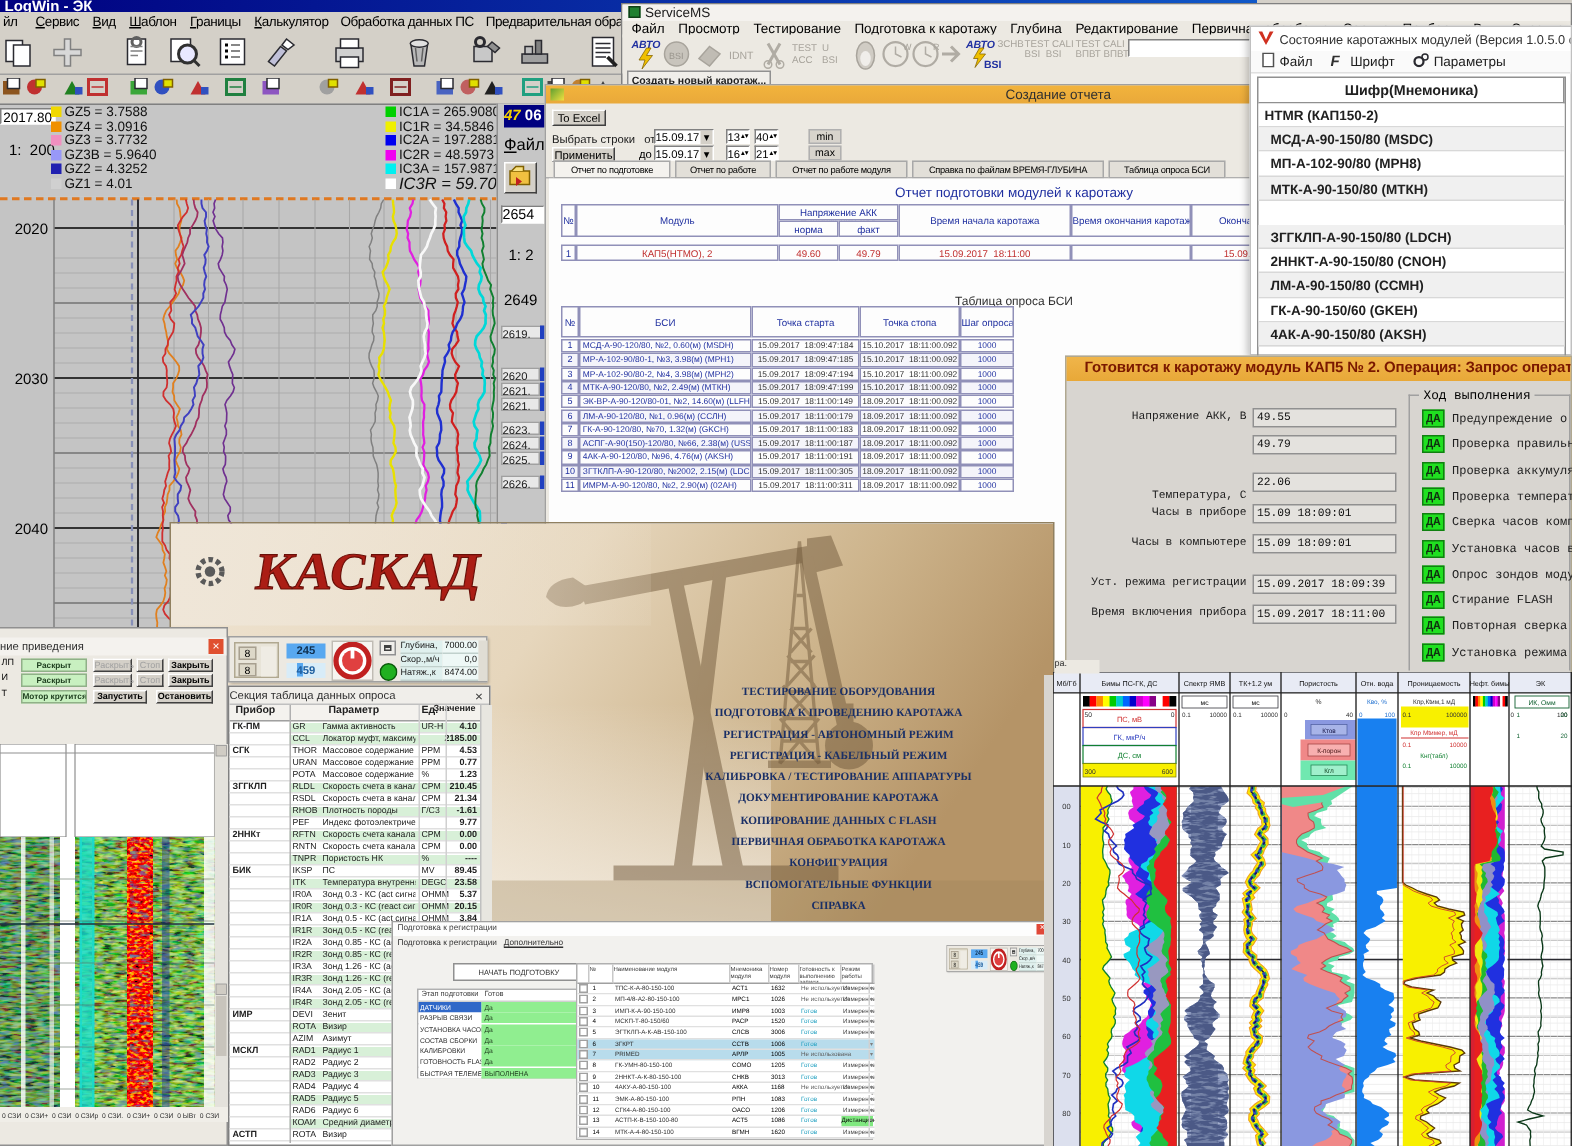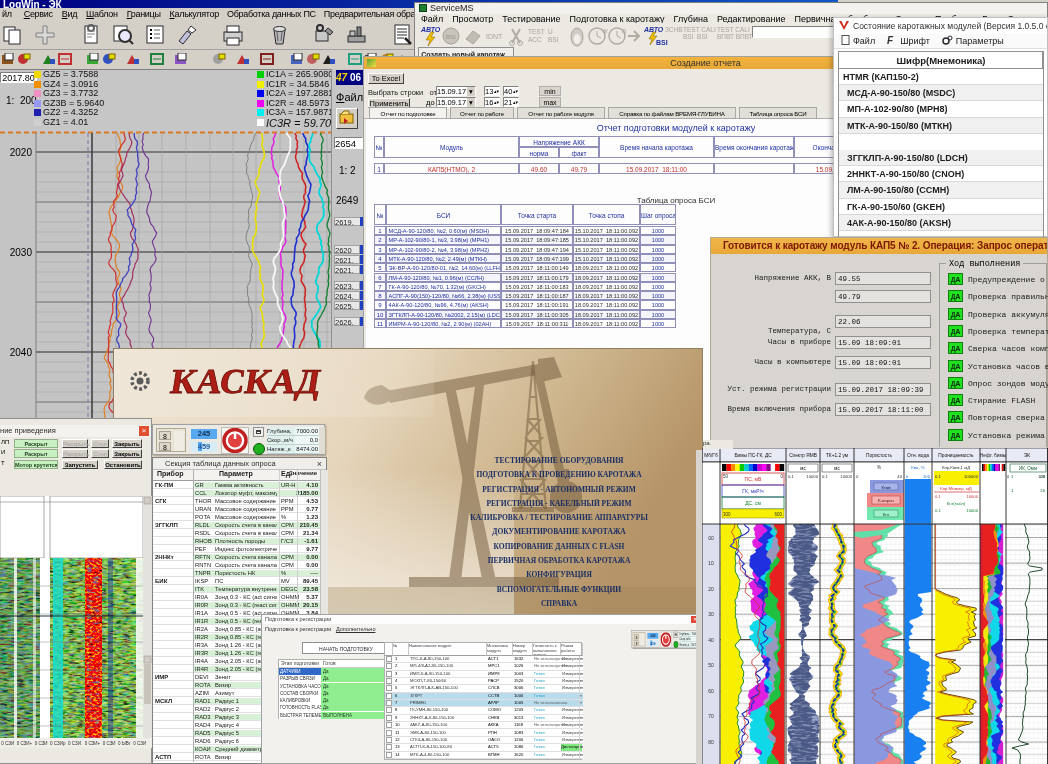--- a/index.html
+++ b/index.html
@@ -586,21 +586,21 @@
       </svg></div>
     <div class="abs" style="left:114px;top:2px;width:28px;height:9px;font-size:6px;line-height:9px;color:#202020;background:#dff0ee;border-bottom:1px solid #c0d0cc;white-space:nowrap;overflow:hidden;">Глубина,</div>
     <div class="abs" style="left:142px;top:2px;width:24px;height:9px;font-size:6px;line-height:9px;color:#101010;background:#eef8f6;border-bottom:1px solid #c0d0cc;text-align:right;padding-right:1px;white-space:nowrap;overflow:hidden;">7000.00</div>
     <div class="abs" style="left:114px;top:11px;width:28px;height:9px;font-size:6px;line-height:9px;color:#202020;background:#dff0ee;border-bottom:1px solid #c0d0cc;white-space:nowrap;overflow:hidden;">Скор.,м/ч</div>
     <div class="abs" style="left:142px;top:11px;width:24px;height:9px;font-size:6px;line-height:9px;color:#101010;background:#eef8f6;border-bottom:1px solid #c0d0cc;text-align:right;padding-right:1px;white-space:nowrap;overflow:hidden;">0,0</div>
     <div class="abs" style="left:114px;top:20px;width:28px;height:9px;font-size:6px;line-height:9px;color:#202020;background:#dff0ee;border-bottom:1px solid #c0d0cc;white-space:nowrap;overflow:hidden;">Натяж.,к</div>
     <div class="abs" style="left:142px;top:20px;width:24px;height:9px;font-size:6px;line-height:9px;color:#101010;background:#eef8f6;border-bottom:1px solid #c0d0cc;text-align:right;padding-right:1px;white-space:nowrap;overflow:hidden;">8474.00</div>
     <div class="abs" style="left:166px;top:2px;width:6px;height:27px;background:#e0ddd4;"></div>
   </div>
 <div class="abs" style="left:152px;top:457px;width:175px;height:307px;background:#fff;border:1px solid #808080;">
-    <div class="abs" style="left:0;top:0;width:100%;height:12px;background:#f0eeea;border-bottom:1px solid #c0c0c0;font-size:7.5px;line-height:12px;color:#303030;padding-left:12px;">Секция таблица данных опроса<span style="position:absolute;right:4px;top:0;font-size:9px;color:#404040;">×</span></div>
+    <div class="abs" style="left:0;top:0;width:100%;height:12px;background:#f0eeea;border-bottom:1px solid #c0c0c0;font-size:7.5px;line-height:12px;color:#303030;padding-left:0;">Секция таблица данных опроса<span style="position:absolute;right:4px;top:0;font-size:9px;color:#404040;">×</span></div>
     <div class="abs" style="left:0;top:12px;width:100%;height:11px;background:#f4f2ee;border-bottom:1px solid #a0a0a0;font-size:7px;font-weight:bold;color:#202020;">
       <span style="position:absolute;left:4px;">Прибор</span>
       <span style="position:absolute;left:66px;">Параметр</span>
       <span style="position:absolute;left:128px;">Ед.</span>
       <span style="position:absolute;right:9px;font-size:6px;">Значение</span>
     </div>
     <div class="abs" style="left:0;top:23.0px;width:175px;height:8px;border-bottom:0.5px solid #e0e0e0;font-size:5.8px;color:#202020;white-space:nowrap;overflow:hidden;">
       <span style="position:absolute;left:2px;top:1px;font-weight:bold;font-size:6px;">ГК-ПМ</span>
       <span style="position:absolute;left:40px;top:0.5px;width:135px;height:7.5px;background:#d8f0d8;"></span>
       <span style="position:absolute;left:42px;top:1px;">GR</span>

